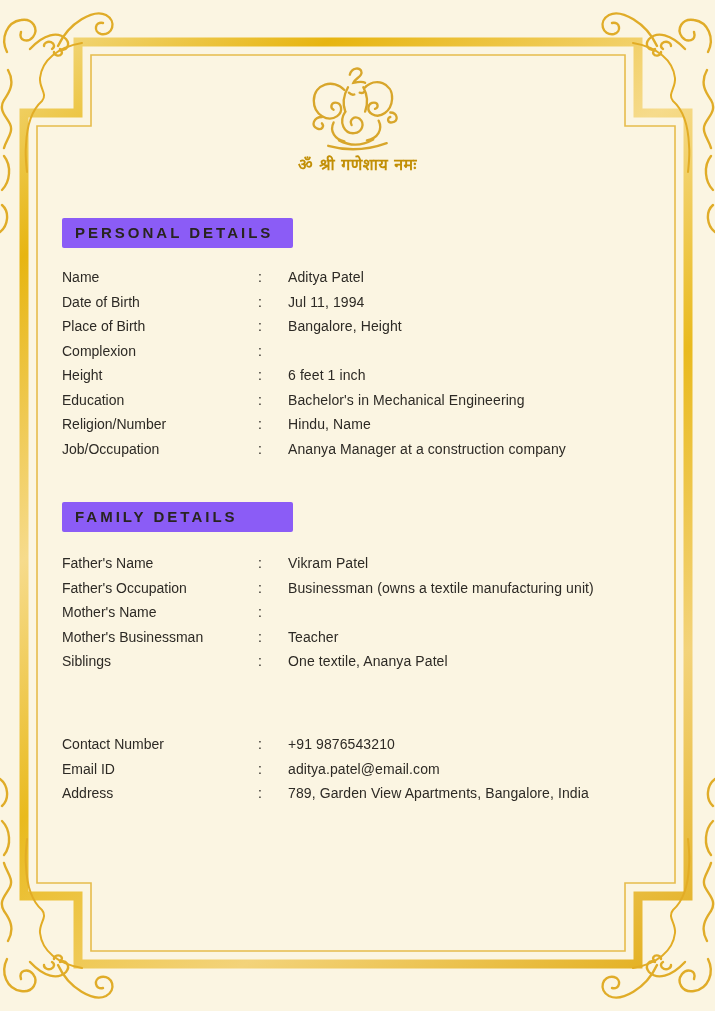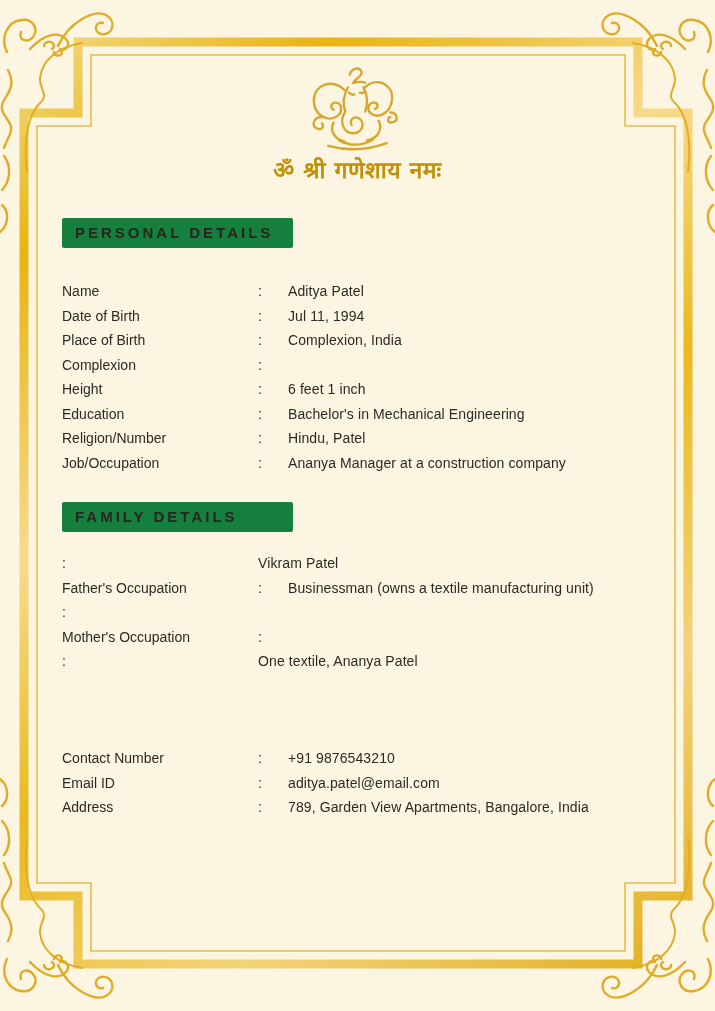--- a/index.html
+++ b/index.html
@@ -26,45 +26,45 @@
     left: 303px; top: 64px;
     width: 108px; height: 88px;
   }
 
   .mantra {
     position: absolute;
     left: 0; top: 153px;
     width: 715px;
     text-align: center;
     font-family: "DejaVu Serif", serif;
-    font-size: 23px;
+    font-size: 16px;
     font-weight: bold;
     color: #C28F06;
     letter-spacing: 0.5px;
   }
 
   .section { position: absolute; left: 62px; width: 600px; }
   .sec-personal { top: 218px; }
   .sec-family  { top: 502px; }
   .sec-contact { top: 715px; }
 
   .section-band {
     width: 231px;
     height: 30px;
-    background: #15803d;
+    background: #8b5cf6;
     border-radius: 2px;
     line-height: 30px;
     padding-left: 13px;
     font-size: 15px;
     font-weight: bold;
     letter-spacing: 3px;
     color: #282420;
   }
 
-  .rows { margin-top: 31px; }
+  .rows { margin-top: 17px; }
   .sec-family .rows { margin-top: 19px; }
 
   .row {
     display: grid;
     grid-template-columns: 196px 30px auto;
     line-height: 24.5px;
     font-size: 14px;
     color: #2D2A25;
   }
   .row .label { white-space: nowrap; }
@@ -149,69 +149,73 @@
         <span class="value">Aditya Patel</span>
       </div>
       <div class="row">
         <span class="label">Date of Birth</span>
         <span class="colon">:</span>
         <span class="value">Jul 11, 1994</span>
       </div>
       <div class="row">
         <span class="label">Place of Birth</span>
         <span class="colon">:</span>
-        <span class="value">Complexion, India</span>
+        <span class="value">Bangalore, Height</span>
       </div>
       <div class="row">
         <span class="label">Complexion</span>
         <span class="colon">:</span>
       </div>
       <div class="row">
         <span class="label">Height</span>
         <span class="colon">:</span>
         <span class="value">6 feet 1 inch</span>
       </div>
       <div class="row">
         <span class="label">Education</span>
         <span class="colon">:</span>
         <span class="value">Bachelor's in Mechanical Engineering</span>
       </div>
       <div class="row">
         <span class="label">Religion/Number</span>
         <span class="colon">:</span>
-        <span class="value">Hindu, Patel</span>
+        <span class="value">Hindu, Name</span>
       </div>
       <div class="row">
         <span class="label">Job/Occupation</span>
         <span class="colon">:</span>
         <span class="value">Ananya Manager at a construction company</span>
       </div>
     </div>
   </div>
 
   <div class="section sec-family">
     <div class="section-band">FAMILY DETAILS</div>
     <div class="rows">
       <div class="row">
+        <span class="label">Father's Name</span>
         <span class="colon">:</span>
         <span class="value">Vikram Patel</span>
       </div>
       <div class="row">
         <span class="label">Father's Occupation</span>
         <span class="colon">:</span>
         <span class="value">Businessman (owns a textile manufacturing unit)</span>
       </div>
       <div class="row">
-        <span class="colon">:</span>
-      </div>
-      <div class="row">
-        <span class="label">Mother's Occupation</span>
-        <span class="colon">:</span>
-      </div>
-      <div class="row">
+        <span class="label">Mother's Name</span>
+        <span class="colon">:</span>
+      </div>
+      <div class="row">
+        <span class="label">Mother's Businessman</span>
+        <span class="colon">:</span>
+        <span class="value">Teacher</span>
+      </div>
+      <div class="row">
+        <span class="label">Siblings</span>
         <span class="colon">:</span>
         <span class="value">One textile, Ananya Patel</span>
       </div>
     </div>
   </div>
 
   <div class="section sec-contact">
     <div class="rows">
       <div class="row">
         <span class="label">Contact Number</span>

